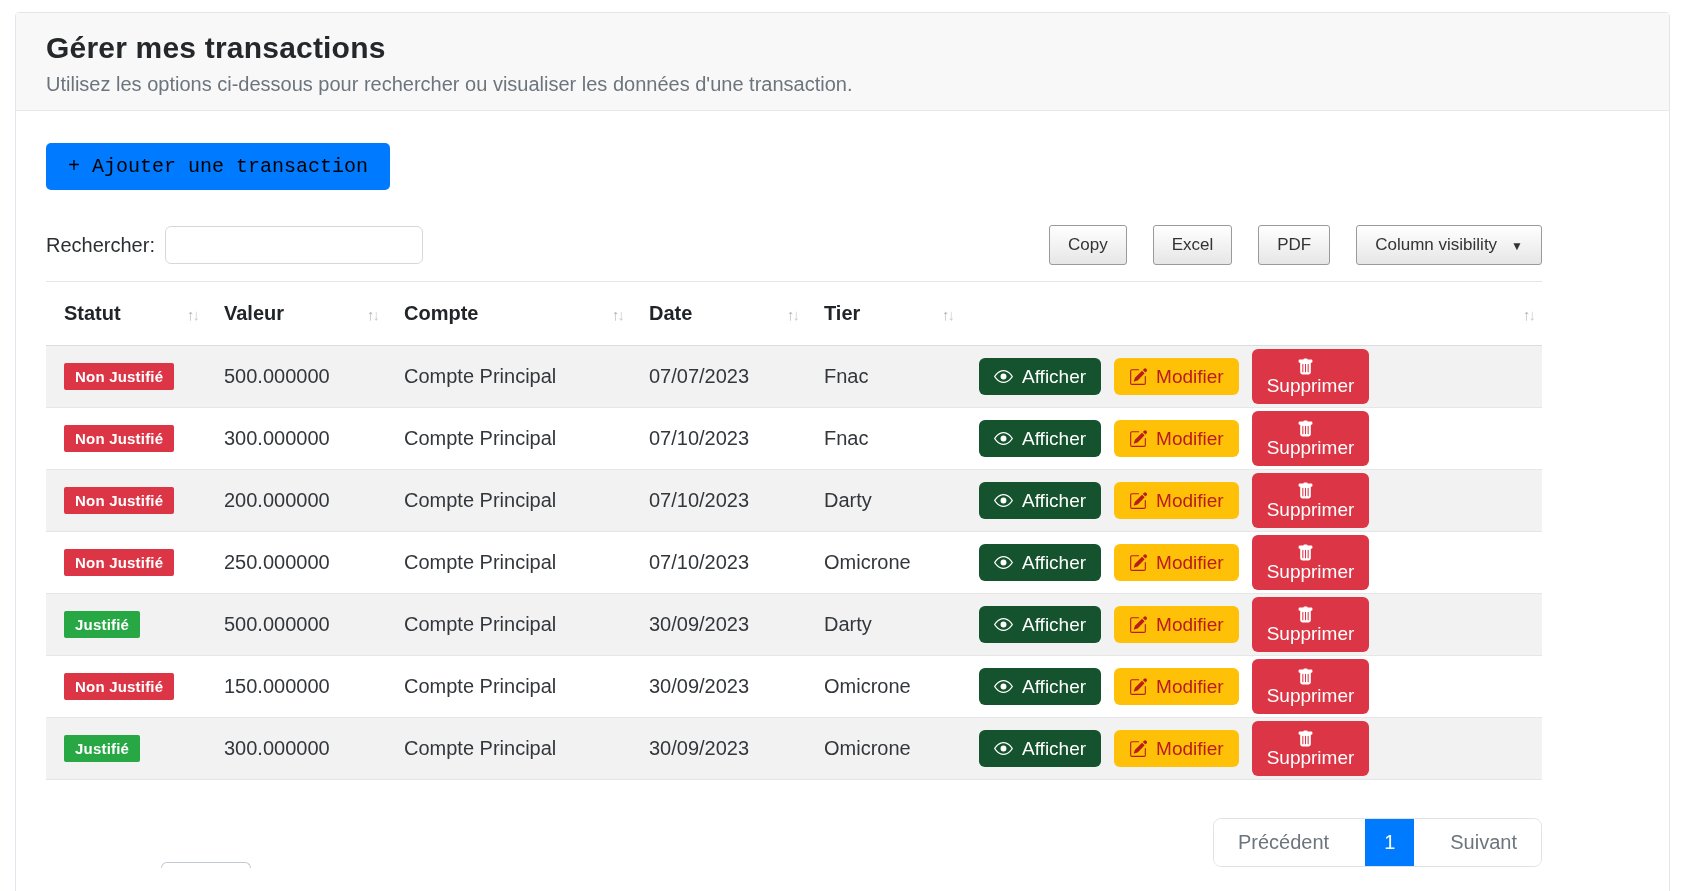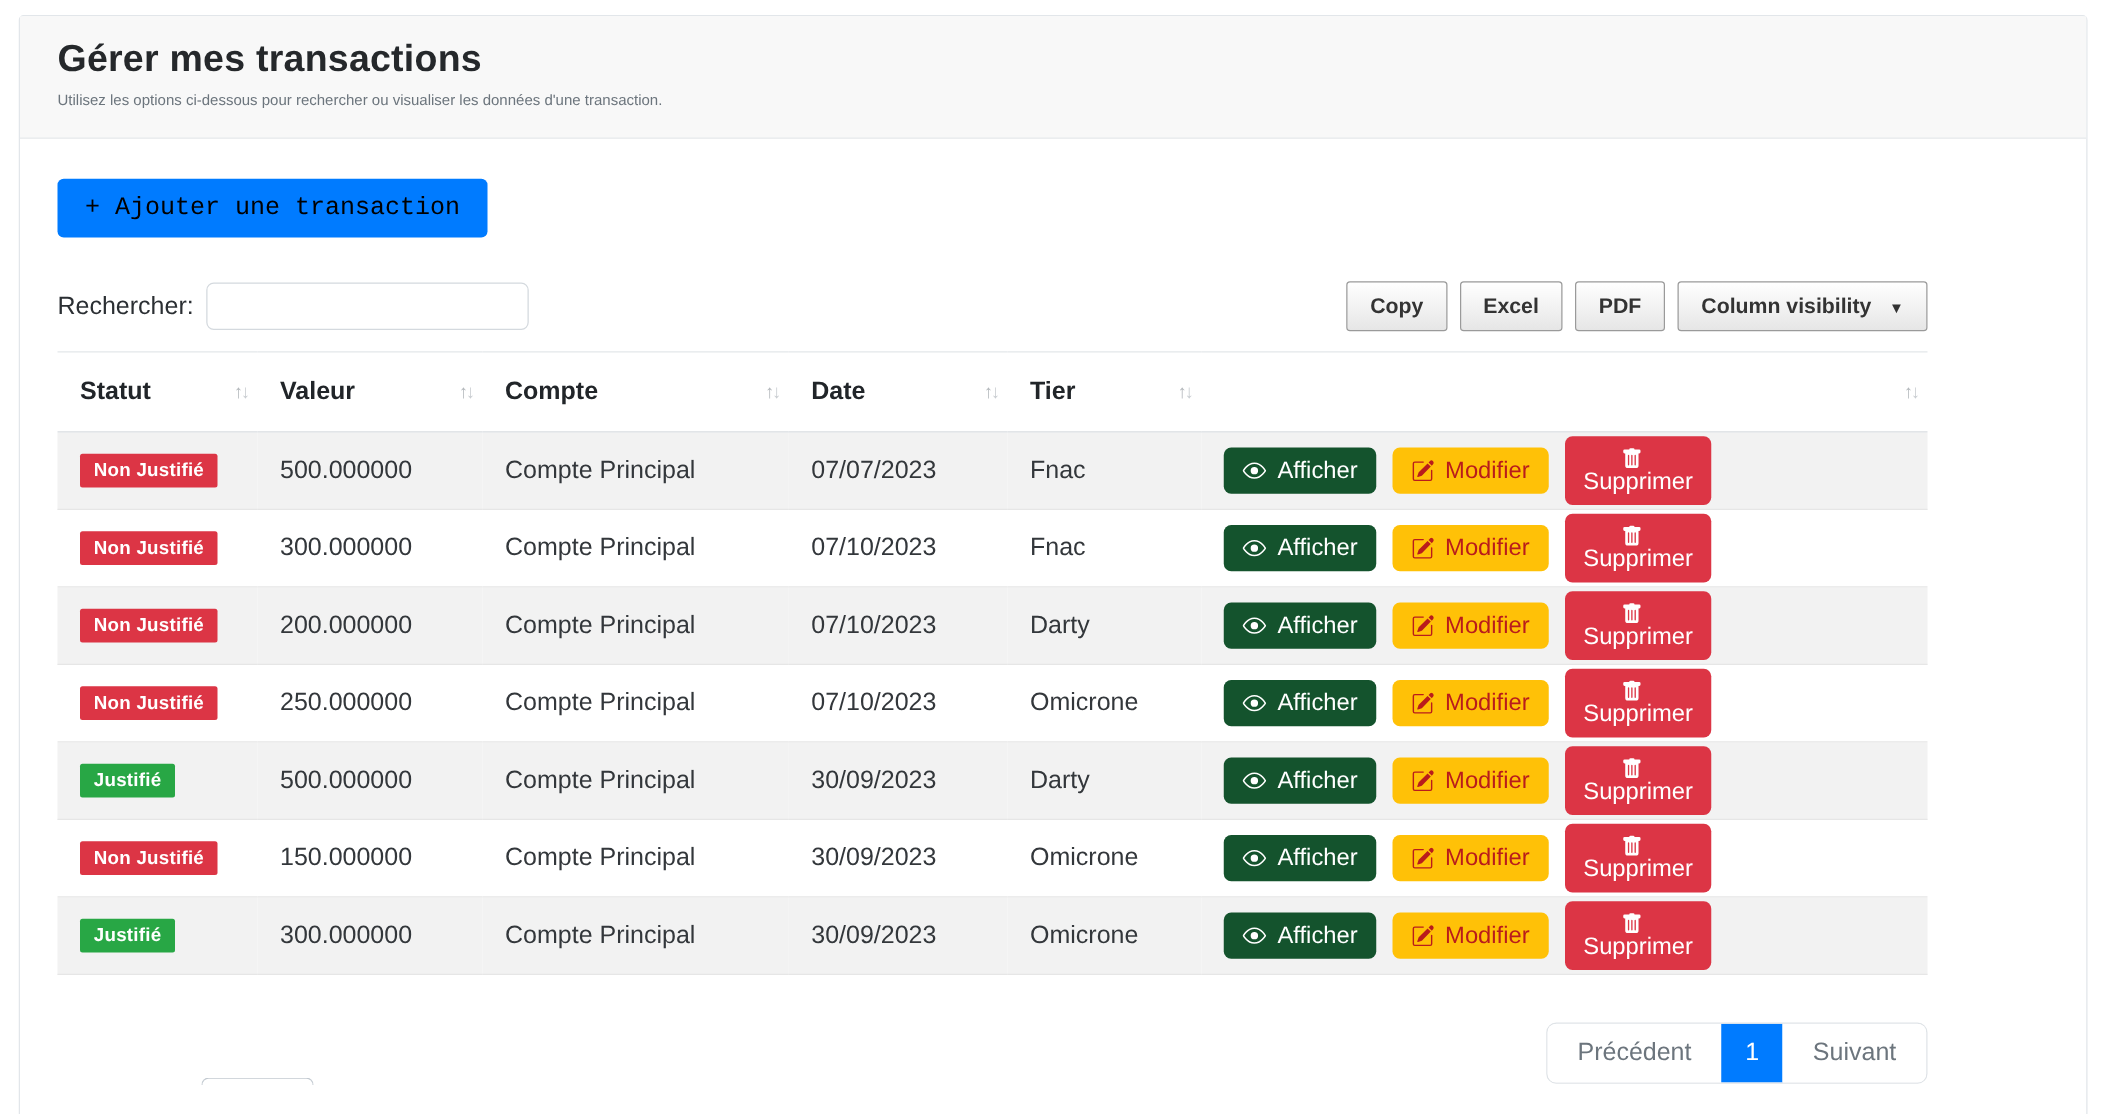--- a/index.html
+++ b/index.html
@@ -8,21 +8,21 @@
 
   .card {
     position:absolute; left:15px; top:12px; width:1655px; height:900px;
     background:#fff; border:1px solid #e2e6ea; border-radius:4px 4px 0 0;
   }
   .card-header {
     background:#f8f8f8; border-bottom:1px solid #e6e9ec;
     padding:18px 30px 16px 30px; height:98px;
   }
   .page-title { font-size:30px; font-weight:700; color:#25282b; letter-spacing:.2px; }
-  .page-subtitle { font-size:12px; color:#6c757d; margin-top:8px; }
+  .page-subtitle { font-size:20px; color:#6c757d; margin-top:8px; }
 
   .card-body { padding:30px 30px 0 30px; position:relative; }
   .content { width:1496px; position:relative; }
 
   .btn-add {
     display:inline-block; background:#007bff; color:#000000; border:none;
     font-size:20px; font-family:Liberation Mono, monospace; padding:12px 22px; border-radius:5px;
     cursor:pointer; margin-top:2px;
   }
 
@@ -33,21 +33,21 @@
   .search-input {
     width:258px; height:38px; border:1px solid #d4d9de; border-radius:6px;
     font-size:17px; padding:0 10px; font-family:inherit; color:#333;
     outline:none; background:#fff;
   }
   .dt-buttons { margin-left:auto; display:flex; align-items:center; }
   .dt-button {
     font-family:inherit; font-size:17px; color:#333; cursor:pointer;
     border:1px solid #9a9a9a; border-radius:3px;
     background:linear-gradient(to bottom,#ffffff 0%,#e6e6e6 100%);
-    padding:9px 18px; margin-left:10px; white-space:nowrap;font-weight:bold;
+    padding:9px 18px; margin-left:26px; white-space:nowrap;
   }
   .caret { display:inline-block; margin-left:14px; font-size:12px; color:#333; }
 
   table.data { width:1496px; border-collapse:collapse; margin-top:16px;
     border-top:1px solid #e4e7ea; }
   col.c-statut{width:160px} col.c-valeur{width:180px} col.c-compte{width:245px}
   col.c-date{width:175px} col.c-tier{width:155px} col.c-actions{width:auto}
   thead th {
     text-align:left; font-size:20px; font-weight:700; color:#212529;
     padding:20px 12px 20px 18px; border-bottom:1px solid #d9dde1;
@@ -78,20 +78,21 @@
   }
   .abtn svg { margin-right:9px; }
   .btn-view { background:#14532d; color:#fff; }
   .btn-edit { background:#ffc107; color:#b91c1c; }
   .btn-del  { background:#dc3545; color:#fff; margin-right:0;flex-direction:column; }
 
   .pagination-wrap { display:flex; justify-content:flex-end; margin-top:38px; }
   .pagination {
     display:flex; border:1px solid #dfe3e7; border-radius:8px; overflow:hidden;
     align-items:stretch;
+    gap:12px;
   }
   .page-link {
     font-size:20px; color:#6c757d; padding:12px 24px; cursor:pointer;
     background:#fff; display:flex; align-items:center;
   }
   .page-link.active { background:#007bff; color:#fff; padding:12px 19px; }
 
   .cutoff-box {
     position:absolute; left:115px; bottom:-1px; width:90px; height:6px;
     border:1px solid #c3cad1; border-bottom:none; border-radius:6px 6px 0 0;

